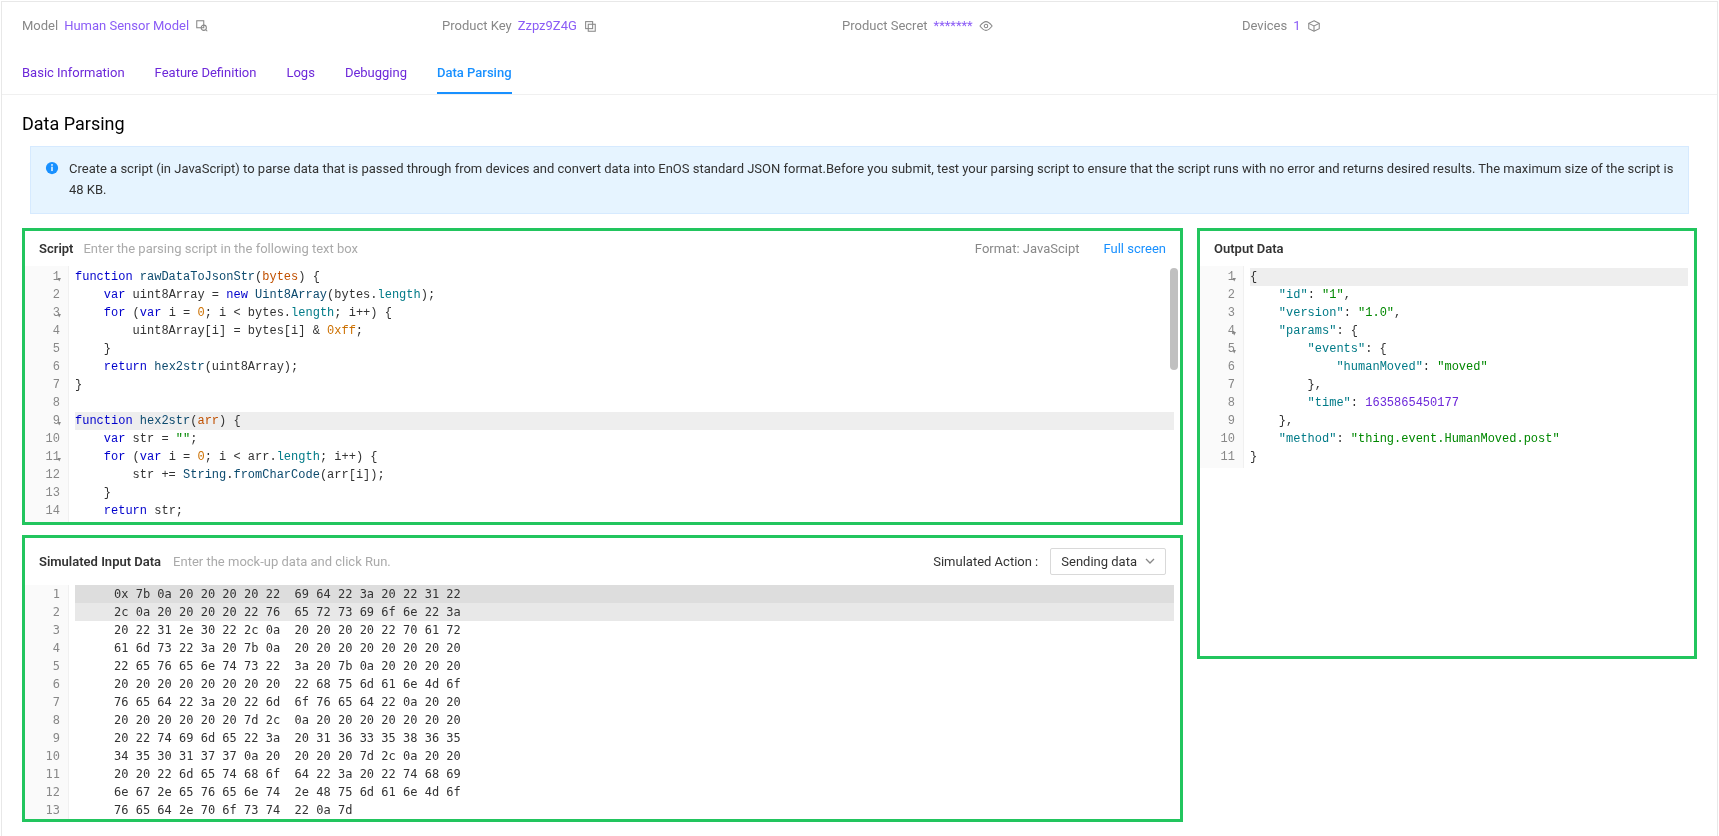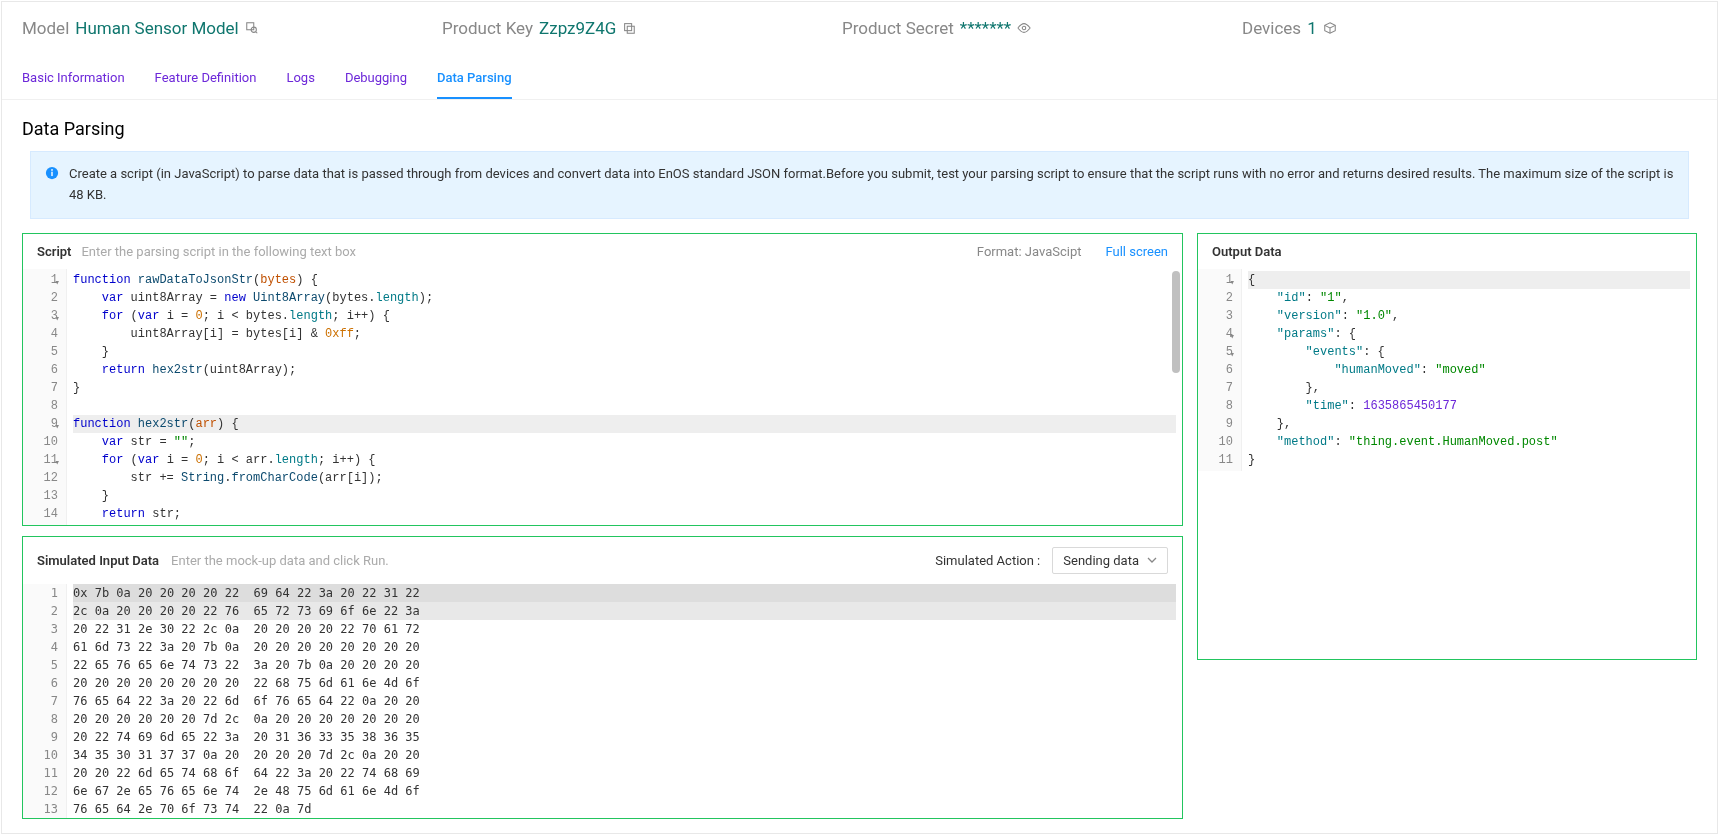--- a/index.html
+++ b/index.html
@@ -1,33 +1,33 @@
 <!DOCTYPE html>
 <html><head>
 <meta charset="utf-8">
 <style>
 * { margin: 0; padding: 0; box-sizing: border-box; }
 body { font-family: -apple-system, BlinkMacSystemFont, "Segoe UI", Roboto, "Helvetica Neue", Arial, sans-serif; font-size: 13px; color: #333; background: #fff; }
 .container { border: 1px solid #e8e8e8; margin: 1px; }
 .header { padding: 16px 20px 12px; }
 .title { font-size: 20px; font-weight: 400; color: #000; margin-bottom: 16px; }
 .meta-row { display: flex; gap: 40px; }
-.meta-item { display: flex; align-items: center; gap: 6px; font-size: 17px; color: #888; }
-.meta-value { color: #0f766e; }
+.meta-item { display: flex; align-items: center; gap: 6px; font-size: 13px; color: #888; }
+.meta-value { color: #8b5cf6; }
 .icon-sm { width: 14px; height: 14px; }
 .tabs { display: flex; gap: 30px; padding: 0 20px; border-bottom: 1px solid #f0f0f0; margin-top: 8px; }
 .tab { padding: 12px 0; font-size: 13px; color: #6d28d9; cursor: pointer; border-bottom: 2px solid transparent; }
 .tab.active { color: #1890ff; border-bottom-color: #1890ff; font-weight: 500; }
 .section-title { font-size: 18px; font-weight: 400; padding: 18px 20px 8px; color: #000; }
 .alert { display: flex; gap: 10px; background: #e6f4ff; border: 1px solid #d6eaff; margin: 4px 28px 14px; padding: 12px 14px; font-size: 13px; color: #333; line-height: 1.6; }
 .alert-icon { width: 14px; height: 14px; flex-shrink: 0; margin-top: 2px; }
 .work-area { display: flex; gap: 14px; padding: 0 20px 14px; }
 .left-col { flex: 1; display: flex; flex-direction: column; gap: 10px; min-width: 0; }
 .right-col { width: 500px; }
-.panel { border: 1px solid #22c55e; background: #fff; }
+.panel { border: 3px solid #22c55e; background: #fff; }
 .panel-header { display: flex; align-items: center; padding: 10px 14px; gap: 10px; }
 .panel-title { font-size: 13px; font-weight: 600; color: #333; }
 .panel-hint { font-size: 13px; color: #aaa; }
 .flex-spacer { flex: 1; }
 .format-label { font-size: 13px; color: #888; }
 .link { color: #1890ff; cursor: pointer; margin-left: 14px; }
 .editor { position: relative; background: #fff; font-family: Consolas, Monaco, "Courier New", monospace; font-size: 12px; line-height: 1.5; }
 .editor-body { display: flex; }
 .gutter { background: #fafafa; color: #888; text-align: right; padding: 2px 8px 2px 4px; user-select: none; border-right: 1px solid #f0f0f0; min-width: 44px; }
 .gutter-line { height: 18px; line-height: 18px; position: relative; }
@@ -45,21 +45,21 @@
 .json-str { color: #008800; }
 .json-num { color: #6d28d9; }
 .scrollbar { position: absolute; right: 2px; top: 2px; width: 8px; height: 40%; background: #c0c0c0; border-radius: 4px; }
 .sim-header { display: flex; align-items: center; padding: 10px 14px; gap: 12px; }
 .select { display: inline-flex; align-items: center; gap: 8px; border: 1px solid #d9d9d9; border-radius: 2px; padding: 5px 10px; font-size: 13px; color: #333; cursor: pointer; background: #fff; }
 .hex-editor { font-family: Consolas, Monaco, monospace; font-size: 12px; line-height: 1.5; }
 .hex-body { display: flex; }
 .hex-gutter { background: #fafafa; color: #888; text-align: right; padding: 0 8px; border-right: 1px solid #f0f0f0; min-width: 44px; }
 .hex-gutter-line { height: 18px; line-height: 18px; }
 .hex-code { flex: 1; padding: 0 6px; white-space: pre; }
-.hex-line { height: 18px; line-height: 18px; }
+.hex-line { height: 18px; line-height: 18px; padding-left: 39px; }
 .hex-hl { background: #ddd; }
 .hex-hl2 { background: #e8e8e8; }
 .output-body { height: 390px; }
 </style>
 </head>
 <body>
 
 <div class="container">
   <div class="header">
     <div class="meta-row">

